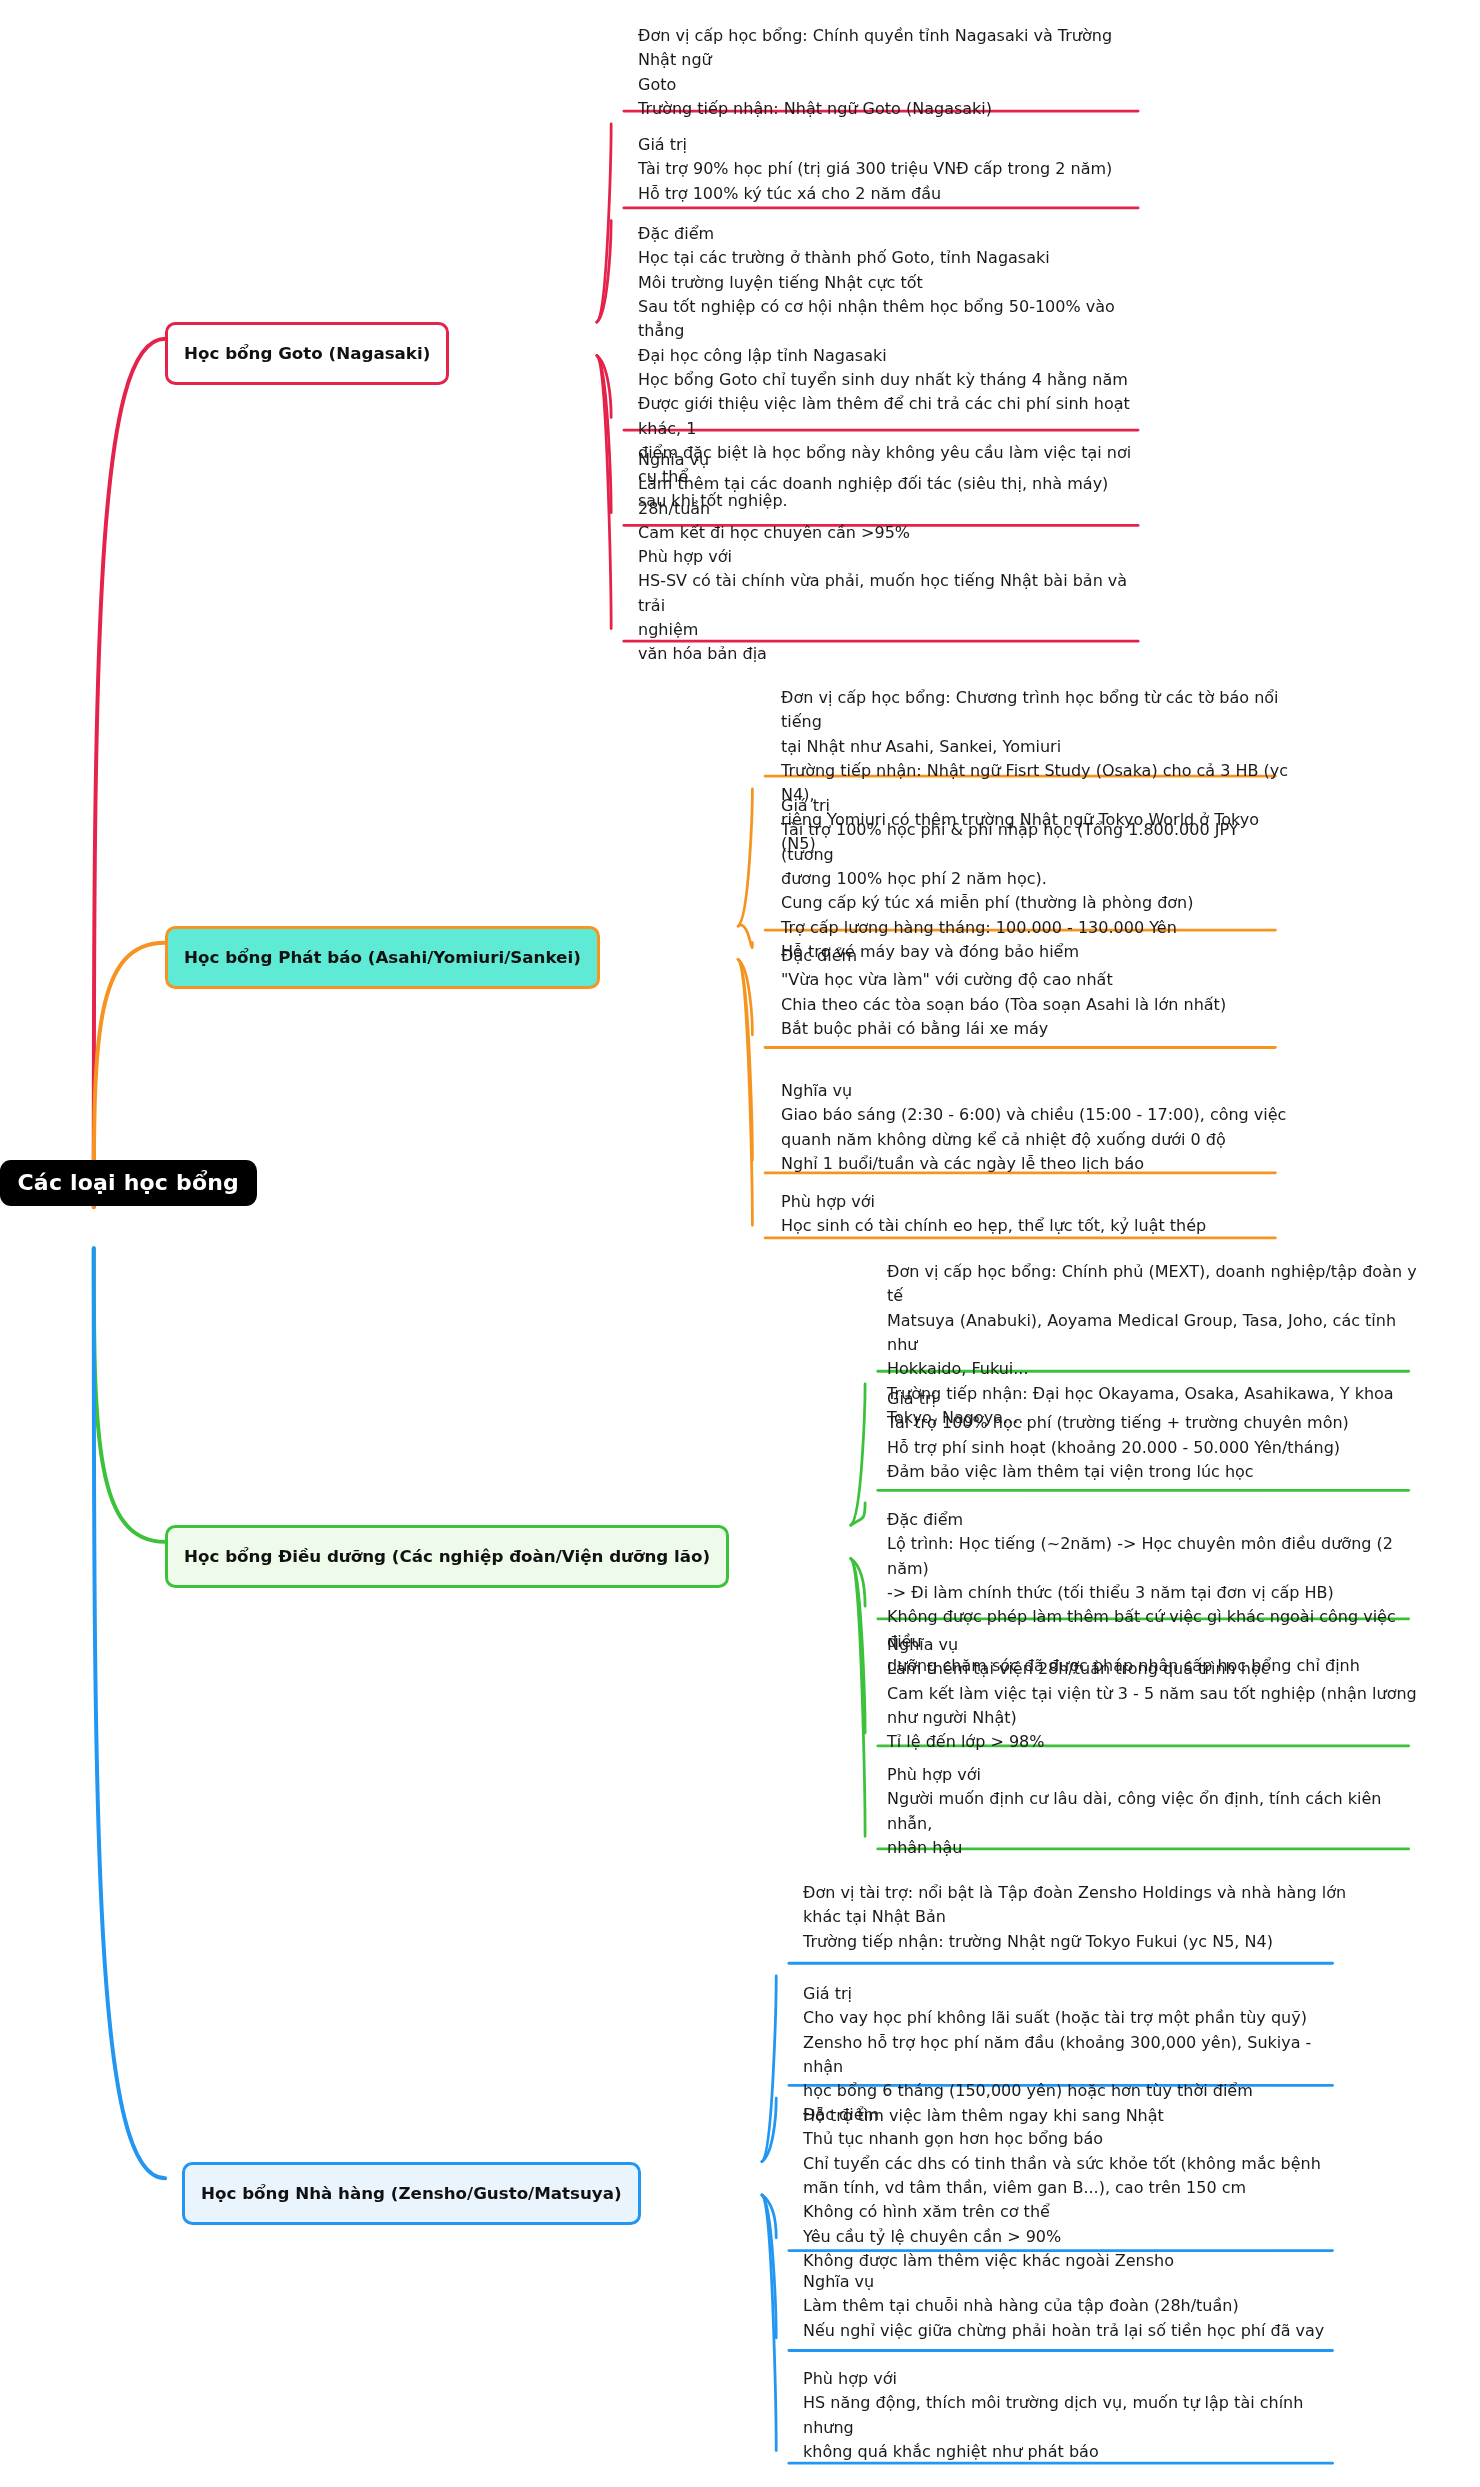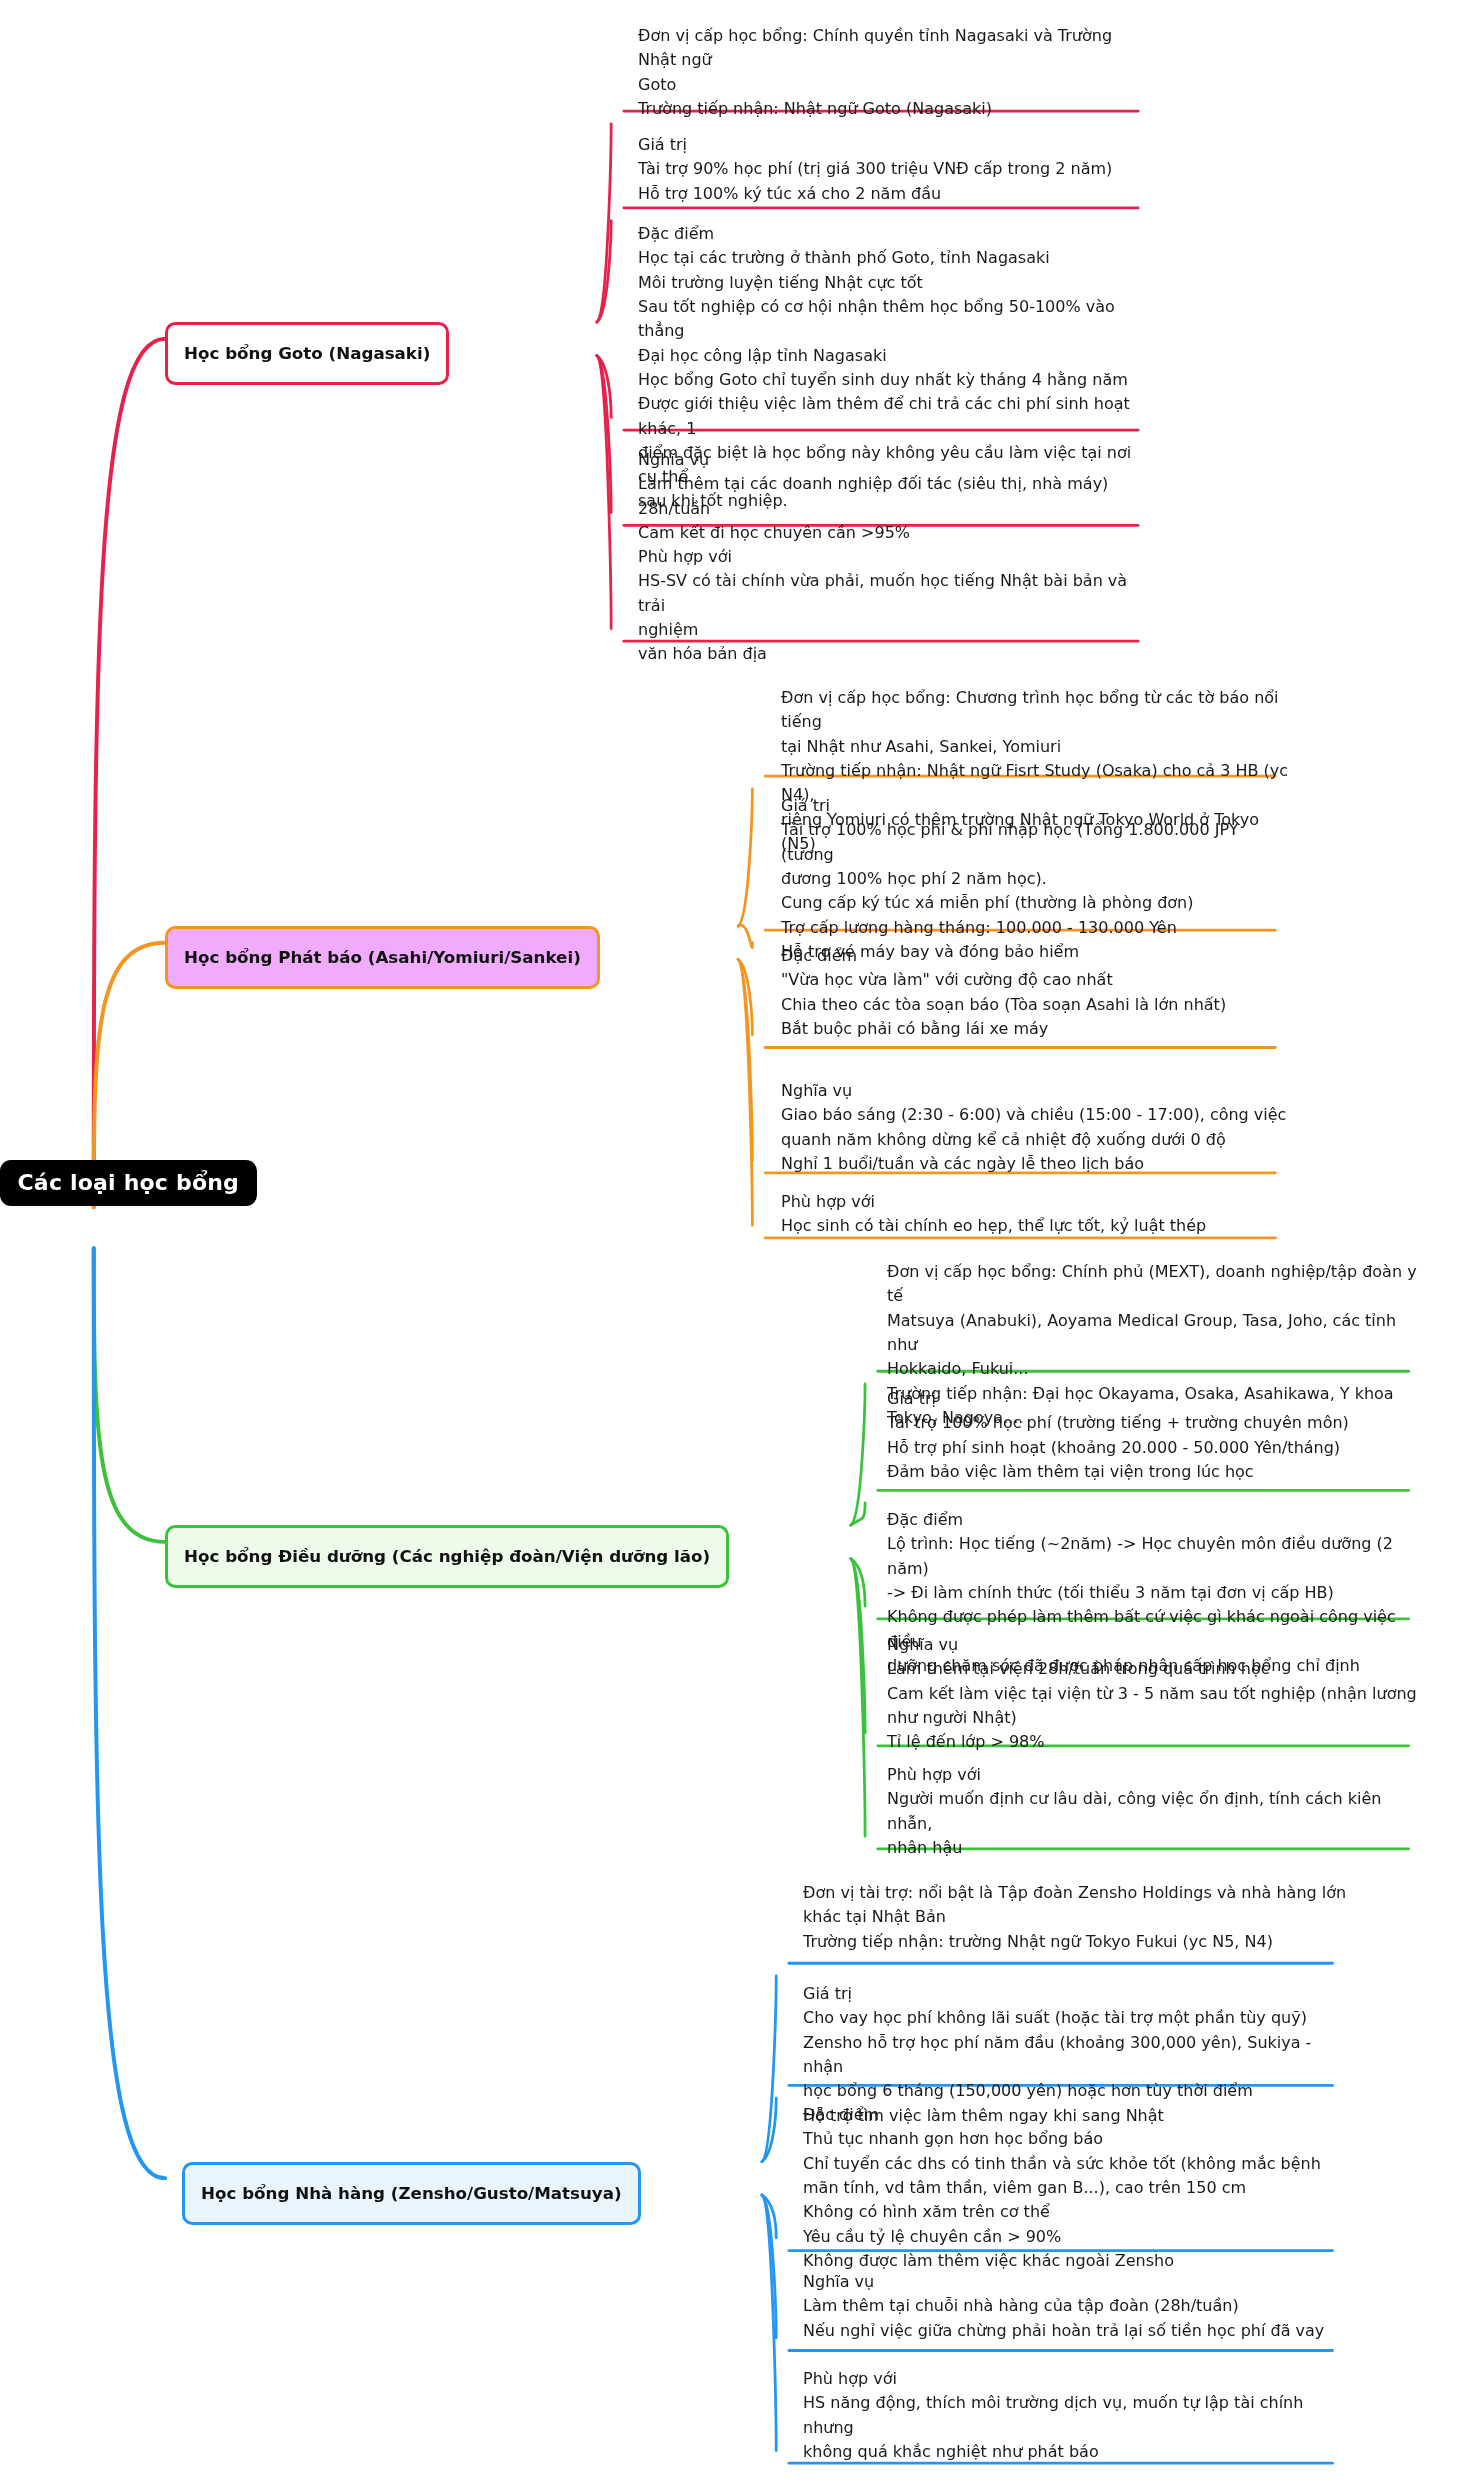--- a/index.html
+++ b/index.html
@@ -18,21 +18,21 @@
     padding:10.3px 17.5px;white-space:nowrap;
   }
 
   
   .branch{
     border-radius:10.3px;border:3.2px solid #000;background:#fff;
     font-weight:bold;font-size:16.7px;color:#111;
     padding:19px 16px;white-space:nowrap;line-height:1.15;
   }
   .branch.c-red   {border-color:#e4224a;background:#ffffff;}
-  .branch.c-orange{border-color:#f59420;background:#f0abfc;}
+  .branch.c-orange{border-color:#f59420;background:#5eead4;}
   .branch.c-green {border-color:#3cc13b;background:#eefaea;}
   .branch.c-blue  {border-color:#2196f3;background:#eaf4fd;}
 
   
   .leaf{
     font-size:16px;line-height:1.52;color:#1a1a1a;
     white-space:pre-line;padding:0;
   }
 </style>
 </head>

